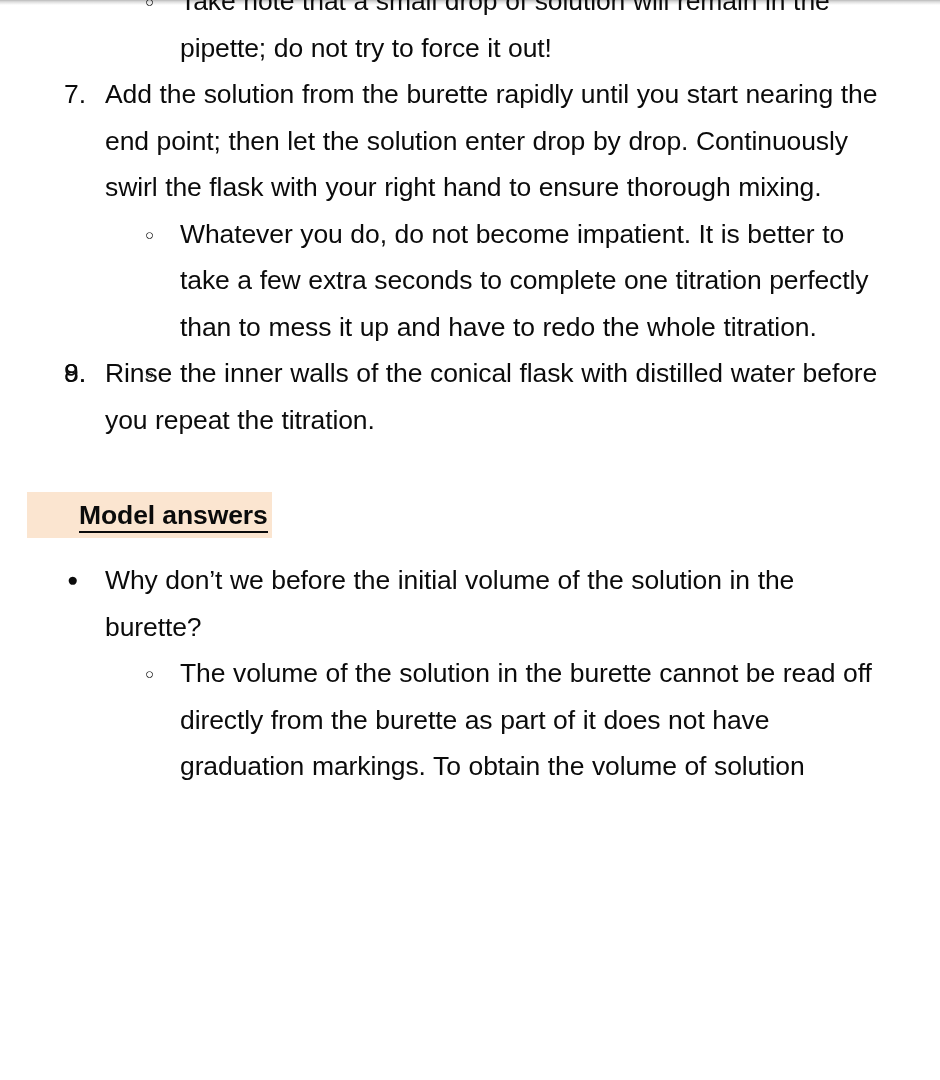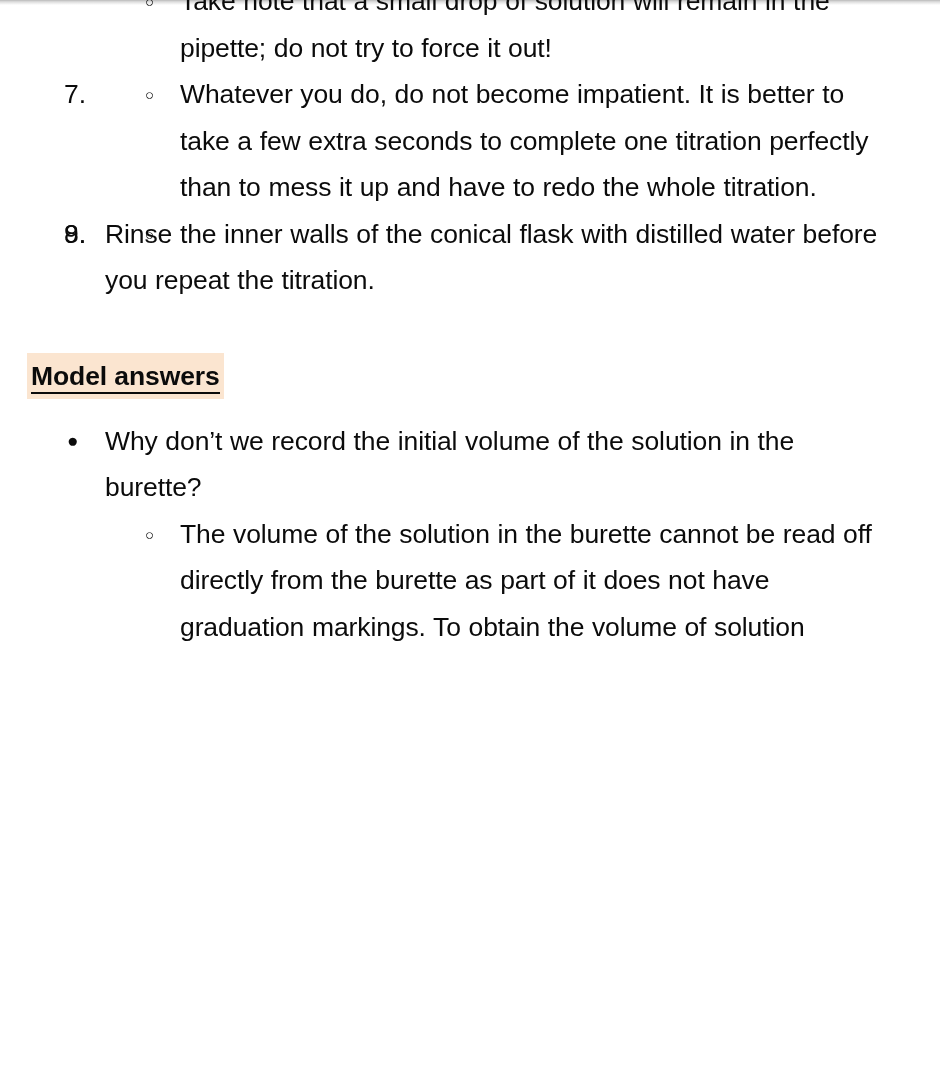--- a/index.html
+++ b/index.html
@@ -84,40 +84,42 @@
     line-height: 40px;
     font-weight: 700;
     letter-spacing: -0.1px;
     background: #fbe5d0;
     padding: 0 1px;
     box-shadow: 0 0 0 3px #fbe5d0;
   }
   .heading .u {
     border-bottom: 2.6px solid #0b0b0b;
     padding-bottom: 1px;
+    margin-left: 48px;
   }
 
   .gap-after-list { height: 22px; }
 </style>
 </head>
 <body>
 
 <div class="page-top-shade"></div>
 
 <div class="doc">
 
   <div>
 
     <div class="blk lvl2">
       <span class="marker">○</span>
       <span class="txt">Take note that a small drop of solution will remain in the pipette; do not try to force it out!</span>
     </div>
 
     <div class="blk lvl1">
       <span class="marker">7.</span>
+      <span class="txt">Add the solution from the burette rapidly until you start nearing the end point; then let the solution enter drop by drop. Continuously swirl the flask with your right hand to ensure thorough mixing.</span>
     </div>
 
     <div class="blk lvl2">
       <span class="marker">○</span>
       <span class="txt">Whatever you do, do not become impatient. It is better to take a few extra seconds to complete one titration perfectly than to mess it up and have to redo the whole titration.</span>
     </div>
 
     <div class="blk lvl2">
       <span class="marker">○</span>
     </div>
@@ -136,21 +138,21 @@
   <div class="heading-wrap">
     <span class="heading"><span class="u">Model answers</span></span>
   </div>
 
   <div class="gap-after-list"></div>
 
   <div>
 
     <div class="blk lvl1b">
       <span class="marker">●</span>
-      <span class="txt">Why don’t we record the initial volume of the solution in the burette?</span>
+      <span class="txt">Why don’t we before the initial volume of the solution in the burette?</span>
     </div>
 
     <div class="blk lvl2">
       <span class="marker">○</span>
       <span class="txt">The volume of the solution in the burette cannot be read off directly from the burette as part of it does not have graduation markings. To obtain the volume of solution</span>
     </div>
 
   </div>
 
 </div>

